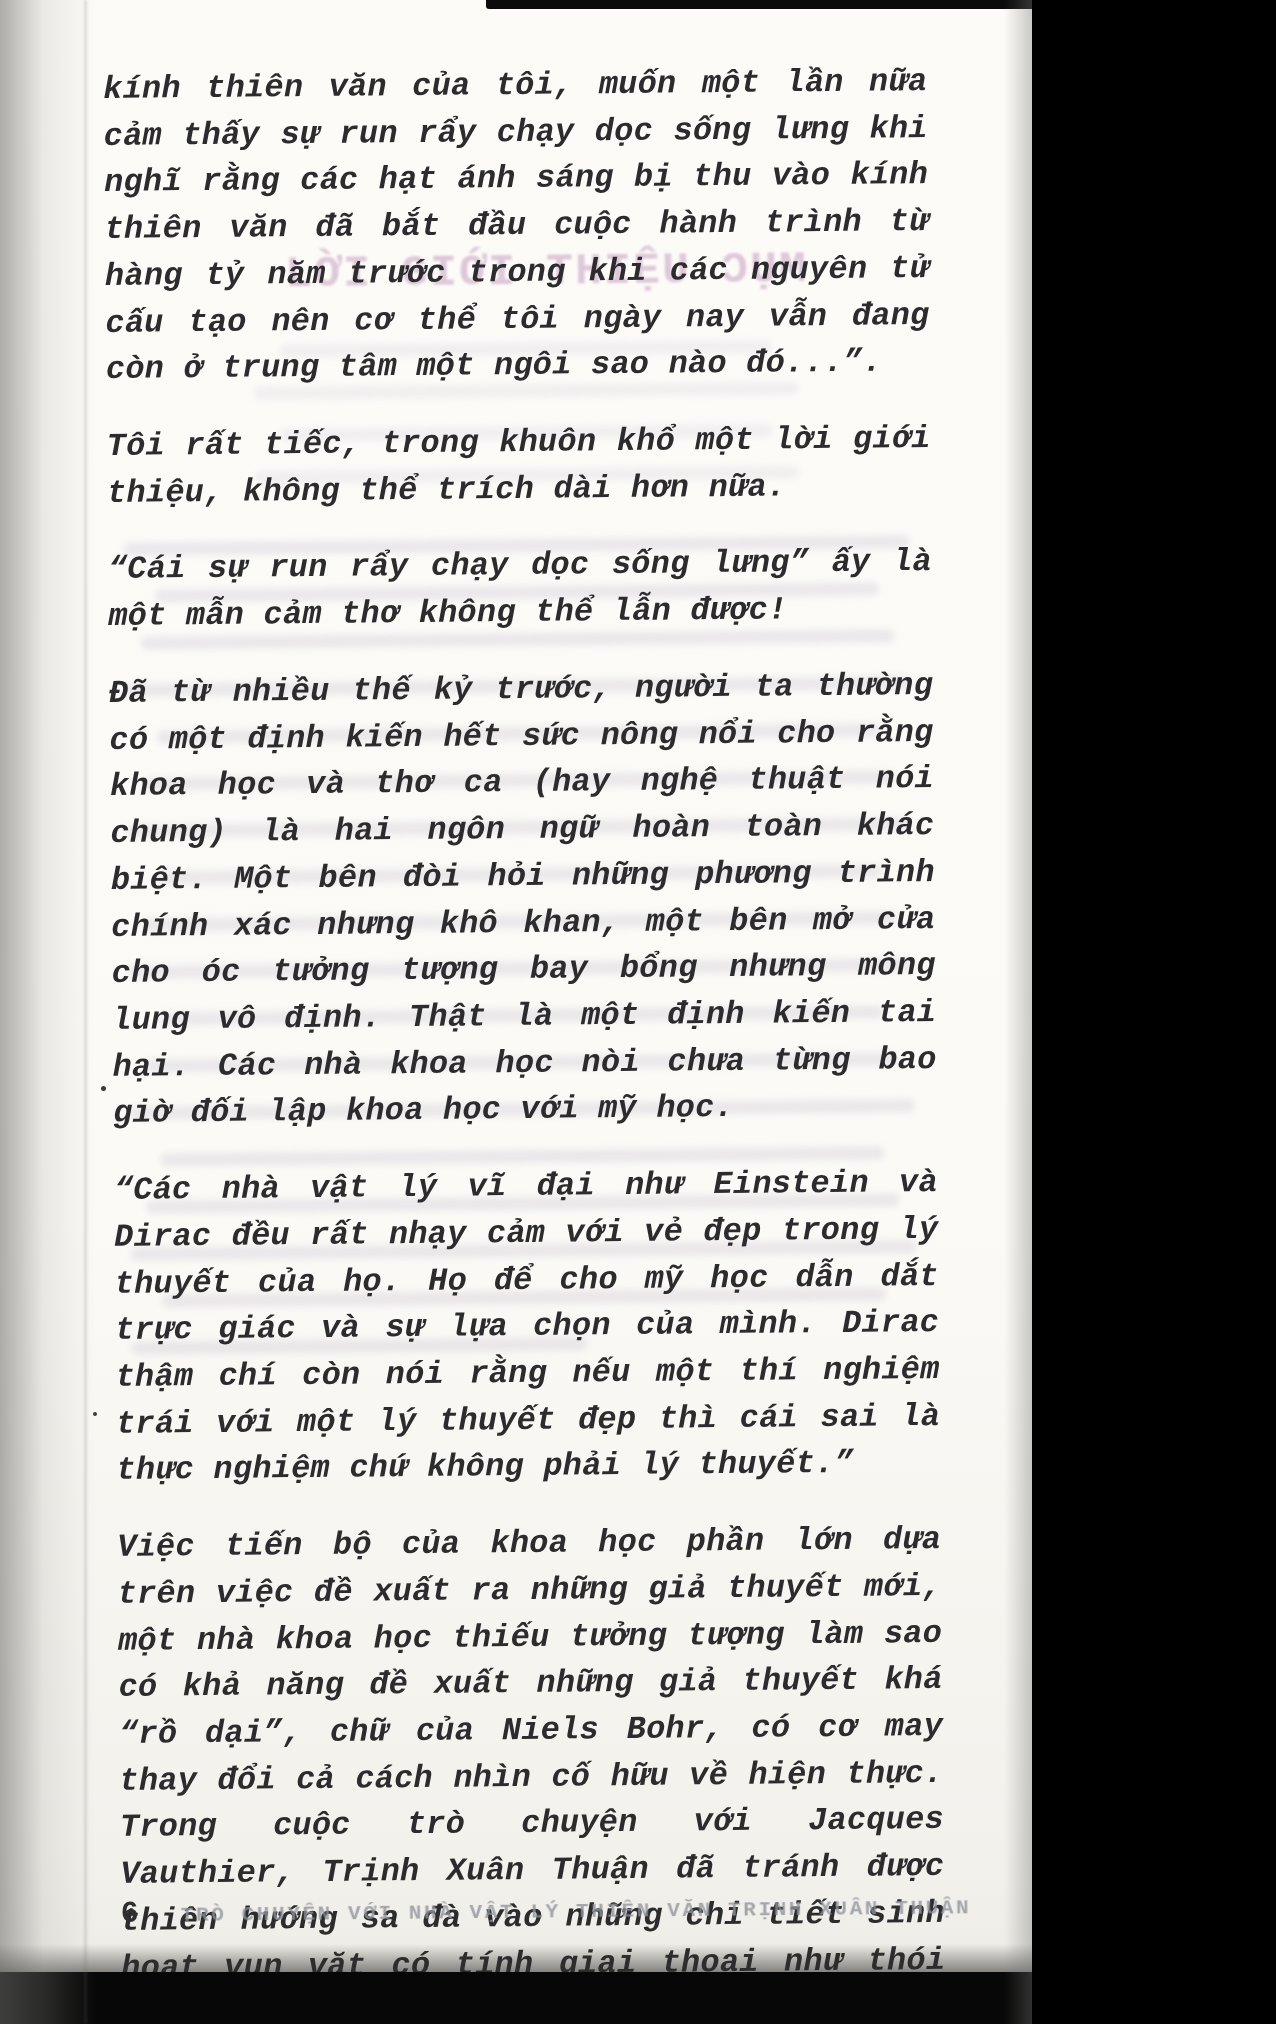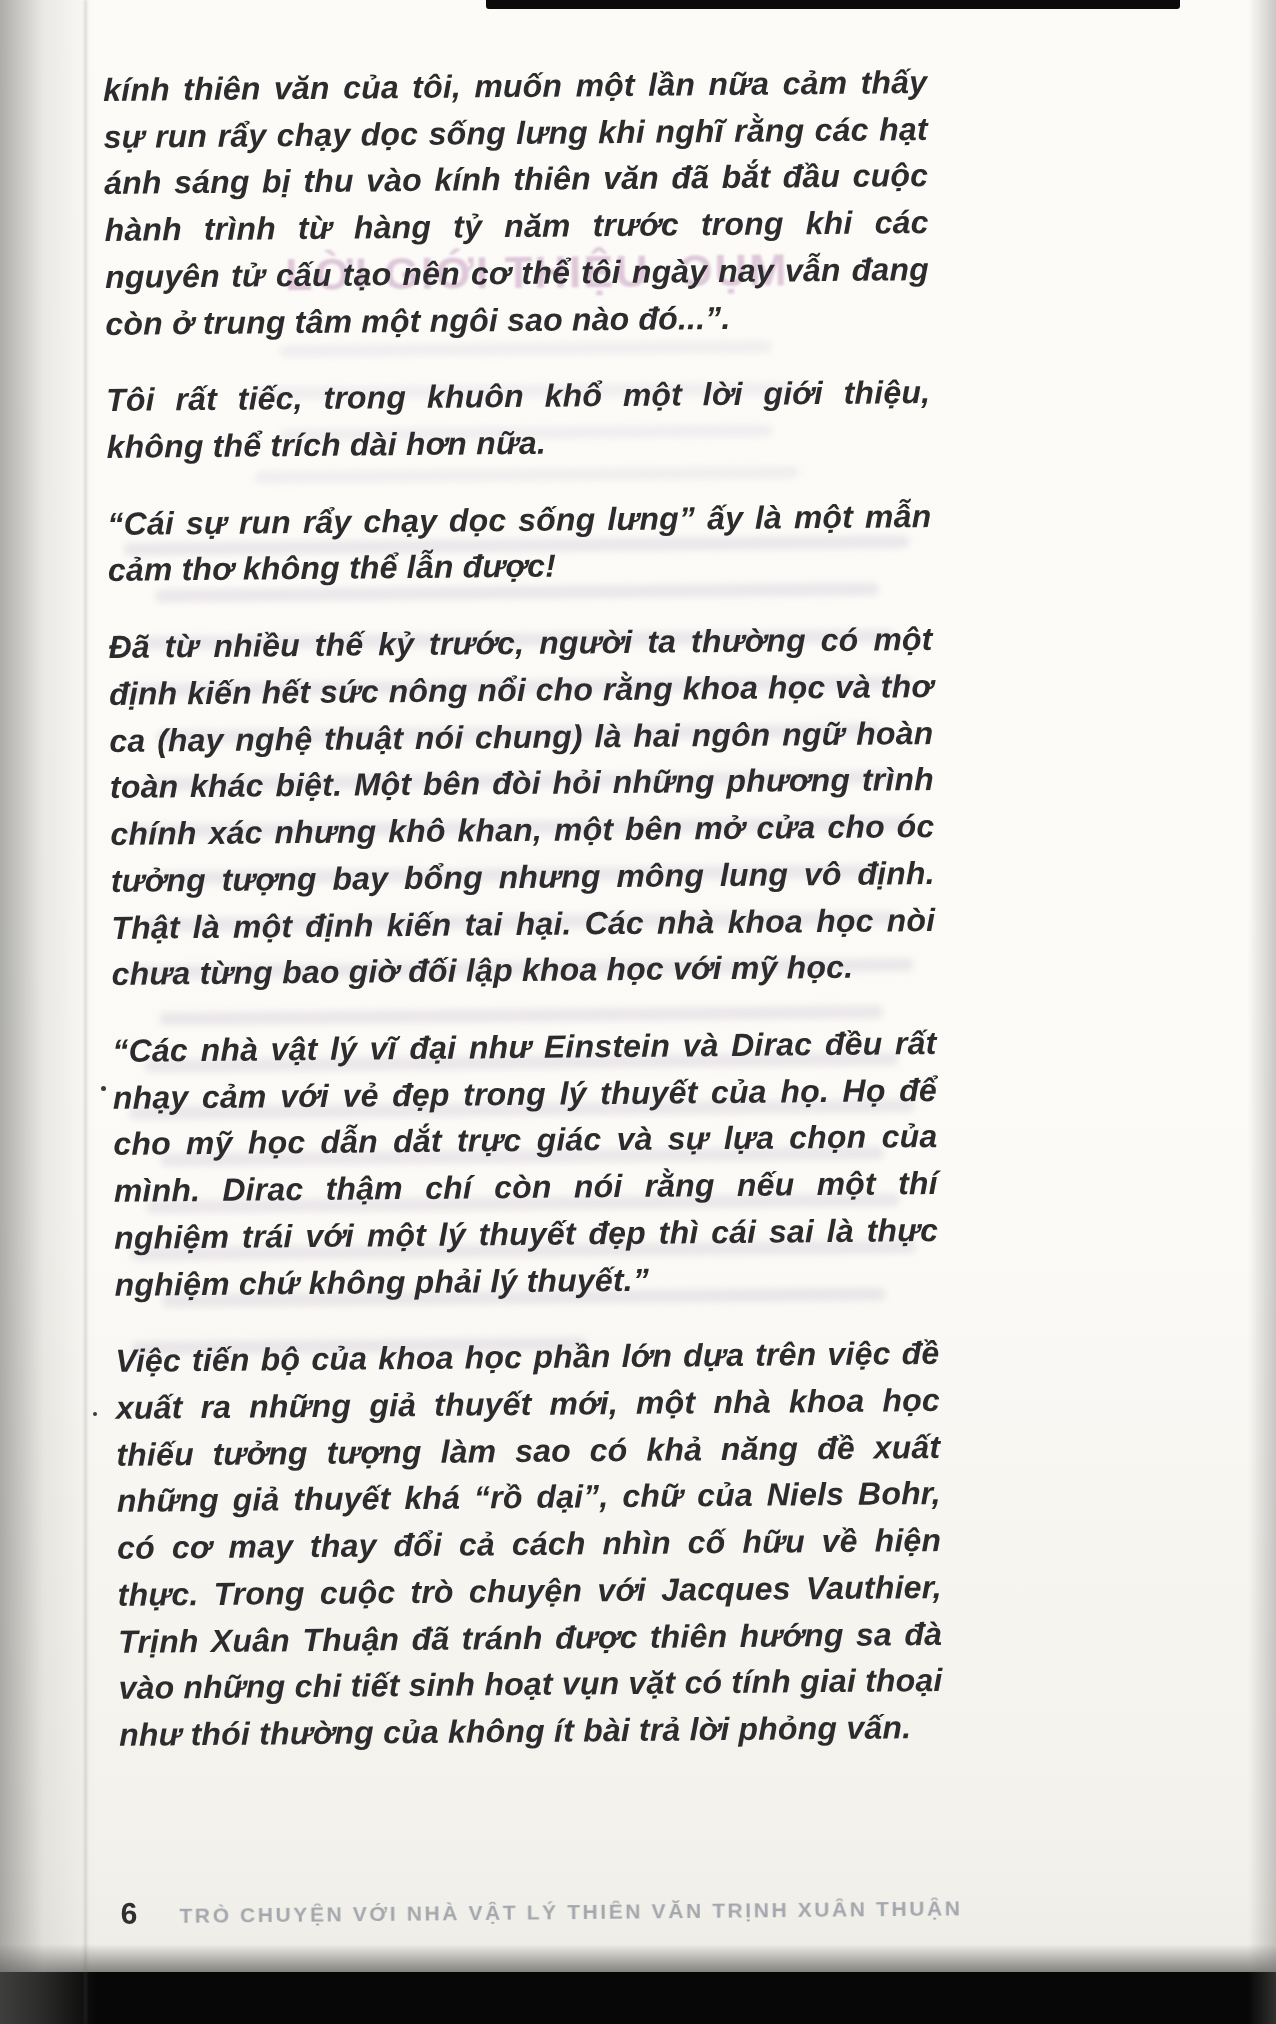--- a/index.html
+++ b/index.html
@@ -1,21 +1,21 @@
 <!DOCTYPE html>
 <html lang="vi"><head>
 <meta charset="utf-8">
 <title>Scanned book page</title>
 <style>
   html,body{margin:0;padding:0;background:#000;}
   .screen{
     position:relative;
-    width:1276px;height:2024px;
+    width:1032px;height:2024px;
     overflow:hidden;
-    font-family:Liberation Sans, sans-serif;
+    font-family:Liberation Mono, monospace;
     background:#000;
   }
   .page-surface{
     position:absolute;inset:0;
     background:linear-gradient(180deg,#fcfbf8 0%,#fbfaf6 60%,#f3f1ec 92%,#eceae4 100%);
     overflow:hidden;
   }
   .skew-wrap{
     position:absolute;inset:0;
     transform:rotate(-0.55deg);

